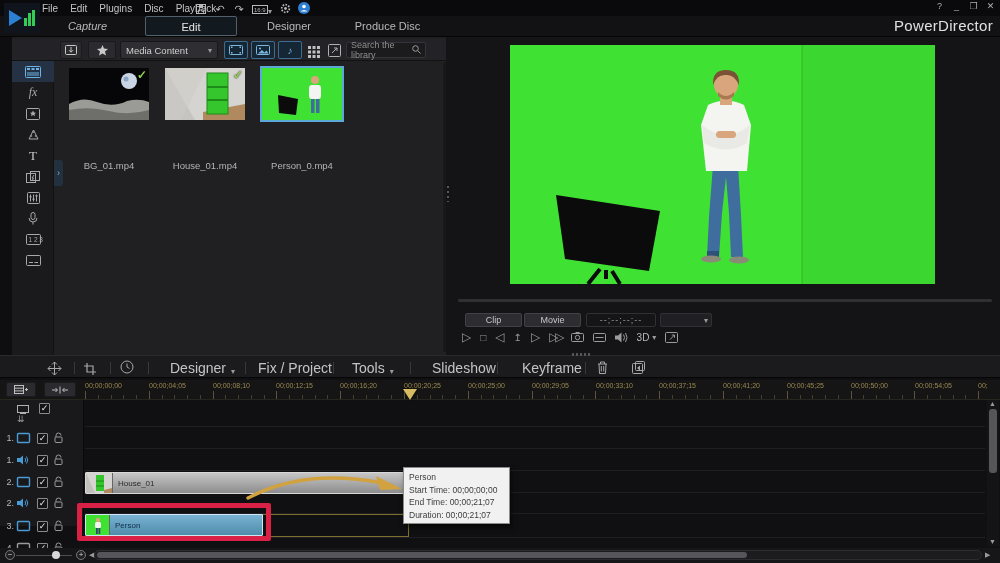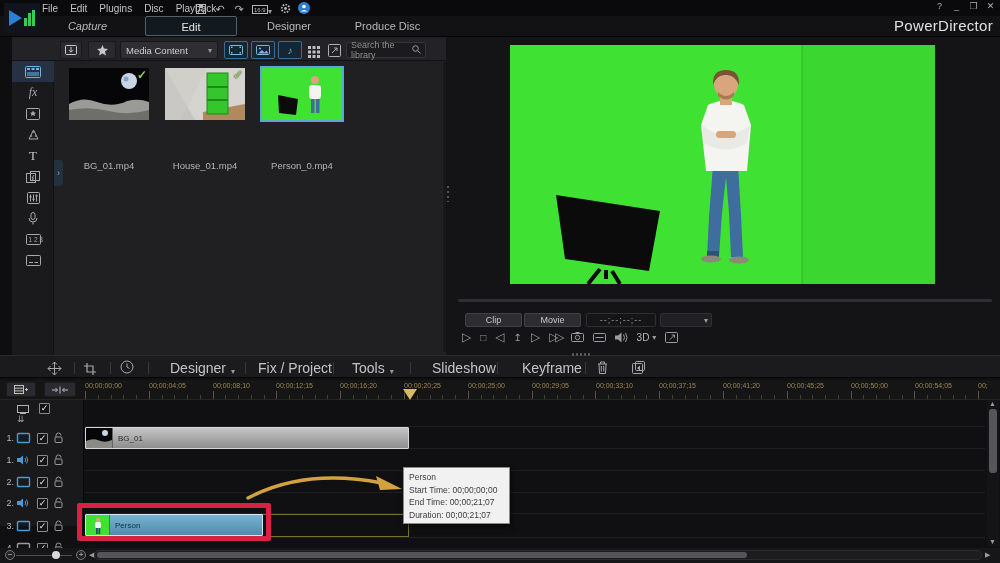--- a/index.html
+++ b/index.html
@@ -599,29 +599,32 @@
     </div>
 
     <div class="lanes">
       <div class="lane-sep" style="top:26px;"></div>
       <div class="lane-sep" style="top:48px;"></div>
       <div class="lane-sep" style="top:70px;"></div>
       <div class="lane-sep" style="top:92px;"></div>
       <div class="lane-sep" style="top:113px;"></div>
       <div class="lane-sep" style="top:137px;"></div>
 
-      <div class="clip" style="left:0px;top:27px;width:324px;">
+
+      <div class="clip" style="left:0px;top:72px;width:324px;">
         <span class="clip-thumb"><svg width="26" height="20">
-              <rect width="26" height="20" fill="#060608"></rect>
-              <circle cx="19" cy="5" r="3" fill="#c9d4e4"></circle>
-              <path d="M0,13 Q7,10 13,12.5 T26,12 L26,20 L0,20 Z" fill="#8a8a86"></path>
-            </svg></span>
-        <span class="cl-label">BG_01</span>
-      </div>
-
+              <rect width="26" height="20" fill="#d6d4d0"></rect>
+              <polygon points="0,0 9,20 0,20" fill="#c2c0bc"></polygon>
+              <rect x="10" y="2" width="8" height="16" fill="#35c52c"></rect>
+              <line x1="10" y1="8" x2="18" y2="8" stroke="#1e8a18"></line>
+              <line x1="10" y1="13" x2="18" y2="13" stroke="#1e8a18"></line>
+              <polygon points="18,17 26,15 26,20 18,20" fill="#b08a5e"></polygon>
+            </svg></span>
+        <span class="cl-label">House_01</span>
+      </div>
 
       <div class="yline" style="left:177px;top:114px;width:147px;height:1px;"></div>
       <div class="yline" style="left:177px;top:136px;width:147px;height:1px;"></div>
       <div class="yline" style="left:323px;top:114px;width:1px;height:23px;"></div>
 
       <div class="clip person" style="left:0px;top:114px;width:178px;">
         <span class="clip-thumb"><svg width="23" height="20">
               <rect width="23" height="20" fill="#3fe233"></rect>
               <circle cx="12" cy="5" r="2.2" fill="#d9a57c"></circle>
               <rect x="9" y="7" width="6" height="6" rx="1.5" fill="#f4f4f2"></rect>

